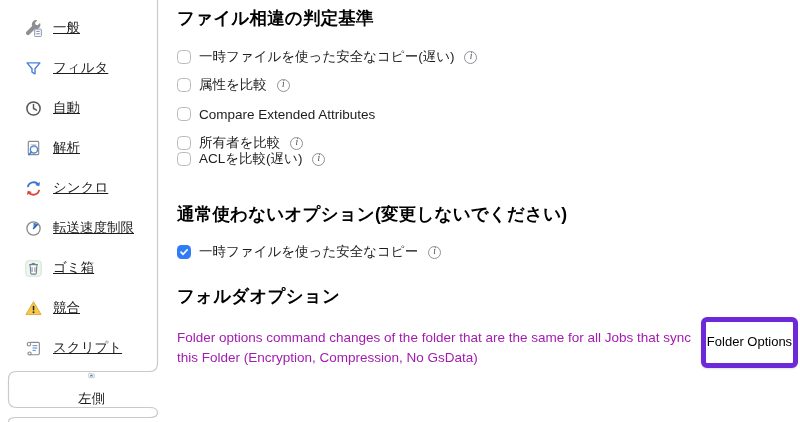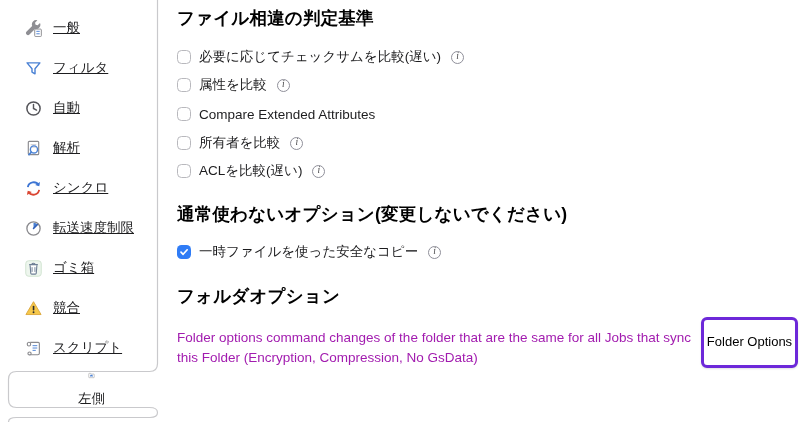--- a/index.html
+++ b/index.html
@@ -45,21 +45,21 @@
     font-family:"Liberation Serif","DejaVu Serif",serif;font-style:italic;
     font-size:9.5px;color:#48484a;margin-left:2px;cursor:default;line-height:1;
     padding-bottom:1px;
   }
   .folder-desc{
     position:absolute;left:0;top:328px;width:520px;margin:0;
     font-size:13.5px;line-height:20px;color:#a21caf;
   }
   .folder-options-btn{
     position:absolute;left:524px;top:317px;width:97px;height:51px;
-    background:#fff;border:3px solid #6d28d9;border-radius:6px;
+    background:#fff;border:5px solid #6d28d9;border-radius:6px;
     box-shadow:0 1px 2px rgba(0,0,0,.12);
     font-family:"Liberation Sans","DejaVu Sans",sans-serif;
     font-size:13px;color:#000;line-height:1.45;text-align:center;cursor:pointer;
     padding:0;
   }
 </style>
 </head>
 <body>
 
 <div class="sidebar">
@@ -159,42 +159,42 @@
     <span>左側</span>
   </div>
 </div>
 
 <div class="content">
 
   <h2 class="sec-title" style="top:6px;">ファイル相違の判定基準</h2>
 
   <div class="opt-row" style="top:48px;">
     <span class="cbx"></span>
-    <span class="opt-label">必要に応じてチェックサムを比較(遅い)</span>
+    <span class="opt-label">一時ファイルを使った安全なコピー(遅い)</span>
     <span class="info-icon">i</span>
   </div>
 
   <div class="opt-row" style="top:76px;">
     <span class="cbx"></span>
     <span class="opt-label">属性を比較</span>
     <span class="info-icon">i</span>
   </div>
 
   <div class="opt-row" style="top:105px;">
     <span class="cbx"></span>
     <span class="opt-label">Compare Extended Attributes</span>
   </div>
 
   <div class="opt-row" style="top:134px;">
     <span class="cbx"></span>
     <span class="opt-label">所有者を比較</span>
     <span class="info-icon">i</span>
   </div>
 
-  <div class="opt-row" style="top:162px;">
+  <div class="opt-row" style="top:150px;">
     <span class="cbx"></span>
     <span class="opt-label">ACLを比較(遅い)</span>
     <span class="info-icon">i</span>
   </div>
 
   <h2 class="sec-title" style="top:202px;">通常使わないオプション(変更しないでください)</h2>
 
   <div class="opt-row" style="top:243px;">
     <span class="cbx checked">
       <svg width="10" height="10" viewBox="0 0 10 10">

